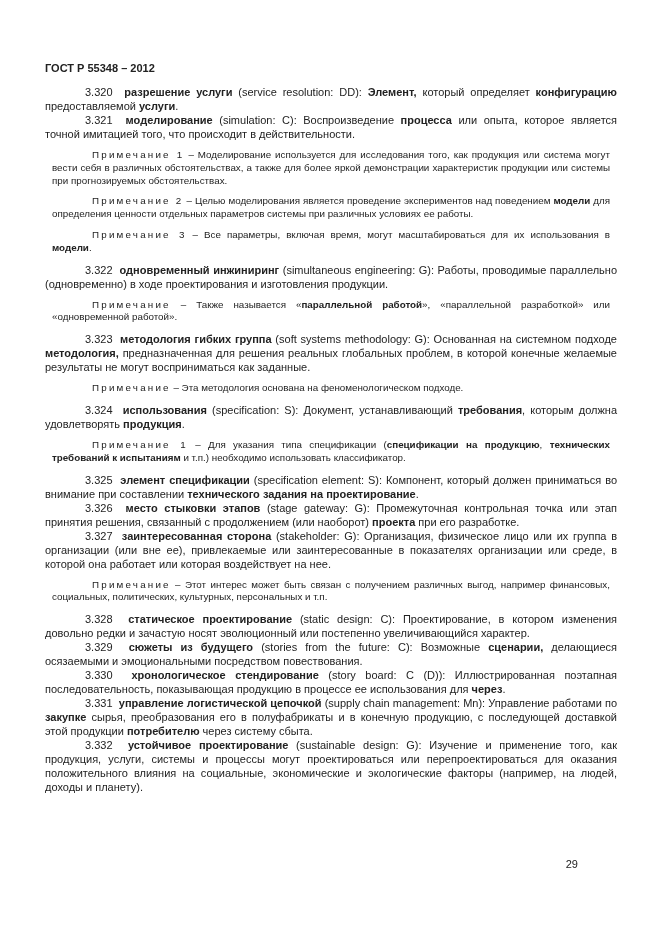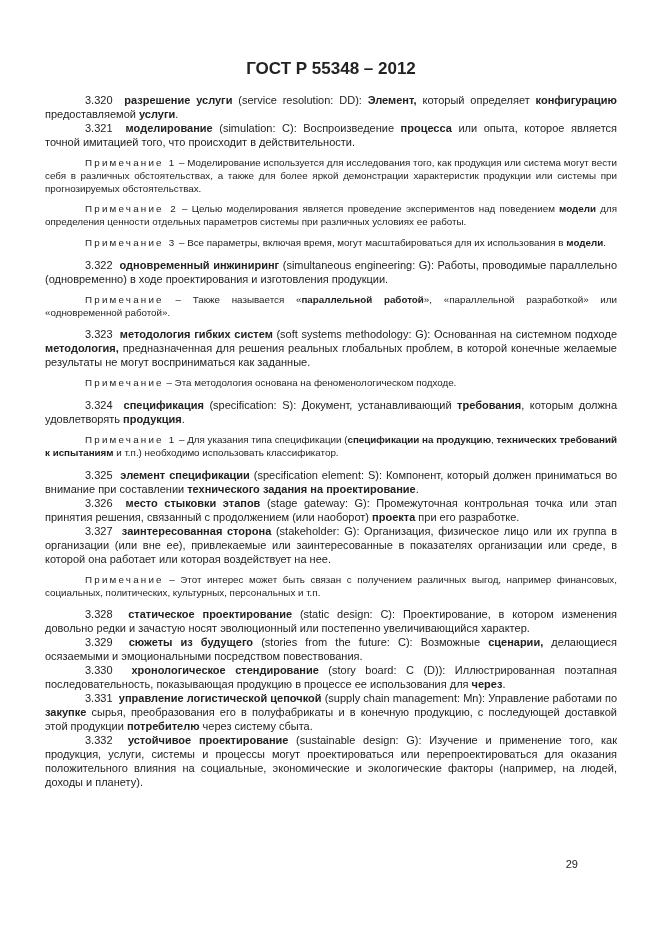--- a/index.html
+++ b/index.html
@@ -8,37 +8,37 @@
     width: 661px;
     height: 936px;
     box-sizing: border-box;
     background: #ffffff;
     color: #222;
     font-family: "Liberation Sans", sans-serif;
     padding: 62px 44px 0 45px;
     overflow: hidden;
   }
   .doc-header {
-    text-align: center;
+    text-align: left;
     font-weight: bold;
-    font-size: 17px;
+    font-size: 11px;
     line-height: 13px;
-    margin-bottom: 18px;
+    margin-bottom: 10px;
   }
   .doc-body p { margin: 0; text-align: justify; }
   p.term {
     font-size: 11px;
     line-height: 14px;
     text-indent: 40px;
   }
   p.note {
     font-size: 9.8px;
     line-height: 12.8px;
     text-indent: 40px;
-    margin: 8px 0;
+    margin: 8px 7px;
   }
   .sp { letter-spacing: 2.2px; }
   .page-number {
     position: absolute;
     right: 83px;
     bottom: 66px;
     font-size: 11px;
     line-height: 12px;
   }
 </style>
@@ -49,23 +49,23 @@
   <div class="doc-header">ГОСТ Р 55348 – 2012</div>
 
   <div class="doc-body">
       <p class="term"><span>3.320&nbsp; </span><b>разрешение услуги</b><span> (service resolution: DD): </span><b>Элемент,</b><span> который определяет </span><b>конфигурацию</b><span> предоставляемой </span><b>услуги</b><span>.</span></p>
       <p class="term"><span>3.321&nbsp; </span><b>моделирование</b><span> (simulation: C): Воспроизведение </span><b>процесса</b><span> или опыта, которое является точной имитацией того, что происходит в действительности.</span></p>
       <p class="note"><span class="sp">Примечание 1</span><span> – Моделирование используется для исследования того, как продукция или система могут вести себя в различных обстоятельствах, а также для более яркой демонстрации характеристик продукции или системы при прогнозируемых обстоятельствах.</span></p>
       <p class="note"><span class="sp">Примечание 2</span><span> – Целью моделирования является проведение экспериментов над поведением </span><b>модели</b><span> для определения ценности отдельных параметров системы при различных условиях ее работы.</span></p>
       <p class="note"><span class="sp">Примечание 3</span><span> – Все параметры, включая время, могут масштабироваться для их использования в </span><b>модели</b><span>.</span></p>
       <p class="term"><span>3.322&nbsp; </span><b>одновременный инжиниринг</b><span> (simultaneous engineering: G): Работы, проводимые параллельно (одновременно) в ходе проектирования и изготовления продукции.</span></p>
       <p class="note"><span class="sp">Примечание</span><span> – Также называется «</span><b>параллельной работой</b><span>», «параллельной разработкой» или «одновременной работой».</span></p>
-      <p class="term"><span>3.323&nbsp; </span><b>методология гибких систем</b><span> (soft systems methodology: G): Основанная на системном подходе </span><b>методология,</b><span> предназначенная для решения реальных глобальных проблем, в которой конечные желаемые результаты не могут восприниматься как заданные.</span></p>
+      <p class="term"><span>3.323&nbsp; </span><b>методология гибких группа</b><span> (soft systems methodology: G): Основанная на системном подходе </span><b>методология,</b><span> предназначенная для решения реальных глобальных проблем, в которой конечные желаемые результаты не могут восприниматься как заданные.</span></p>
       <p class="note"><span class="sp">Примечание</span><span> – Эта методология основана на феноменологическом подходе.</span></p>
-      <p class="term"><span>3.324&nbsp; </span><b>спецификация</b><span> (specification: S): Документ, устанавливающий </span><b>требования</b><span>, которым должна удовлетворять </span><b>продукция</b><span>.</span></p>
+      <p class="term"><span>3.324&nbsp; </span><b>использования</b><span> (specification: S): Документ, устанавливающий </span><b>требования</b><span>, которым должна удовлетворять </span><b>продукция</b><span>.</span></p>
       <p class="note"><span class="sp">Примечание 1</span><span> – Для указания типа спецификации (</span><b>спецификации на продукцию</b><span>, </span><b>технических требований к испытаниям</b><span> и т.п.) необходимо использовать классификатор.</span></p>
       <p class="term"><span>3.325&nbsp; </span><b>элемент спецификации</b><span> (specification element: S): Компонент, который должен приниматься во внимание при составлении </span><b>технического задания на проектирование</b><span>.</span></p>
       <p class="term"><span>3.326&nbsp; </span><b>место стыковки этапов</b><span> (stage gateway: G): Промежуточная контрольная точка или этап принятия решения, связанный с продолжением (или наоборот) </span><b>проекта</b><span> при его разработке.</span></p>
       <p class="term"><span>3.327&nbsp; </span><b>заинтересованная сторона</b><span> (stakeholder: G): Организация, физическое лицо или их группа в организации (или вне ее), привлекаемые или заинтересованные в показателях организации или среде, в которой она работает или которая воздействует на нее.</span></p>
       <p class="note"><span class="sp">Примечание</span><span> – Этот интерес может быть связан с получением различных выгод, например финансовых, социальных, политических, культурных, персональных и т.п.</span></p>
       <p class="term"><span>3.328&nbsp; </span><b>статическое проектирование</b><span> (static design: C): Проектирование, в котором изменения довольно редки и зачастую носят эволюционный или постепенно увеличивающийся характер.</span></p>
       <p class="term"><span>3.329&nbsp; </span><b>сюжеты из будущего</b><span> (stories from the future: C): Возможные </span><b>сценарии,</b><span> делающиеся осязаемыми и эмоциональными посредством повествования.</span></p>
       <p class="term"><span>3.330&nbsp; </span><b>хронологическое стендирование</b><span> (story board: C (D)): Иллюстрированная поэтапная последовательность, показывающая продукцию в процессе ее использования для </span><b>через</b><span>.</span></p>
       <p class="term"><span>3.331&nbsp; </span><b>управление логистической цепочкой</b><span> (supply chain management: Mn): Управление работами по </span><b>закупке</b><span> сырья, преобразования его в полуфабрикаты и в конечную продукцию, с последующей доставкой этой продукции </span><b>потребителю</b><span> через систему сбыта.</span></p>
       <p class="term"><span>3.332&nbsp; </span><b>устойчивое проектирование</b><span> (sustainable design: G): Изучение и применение того, как продукция, услуги, системы и процессы могут проектироваться или перепроектироваться для оказания положительного влияния на социальные, экономические и экологические факторы (например, на людей, доходы и планету).</span></p>

